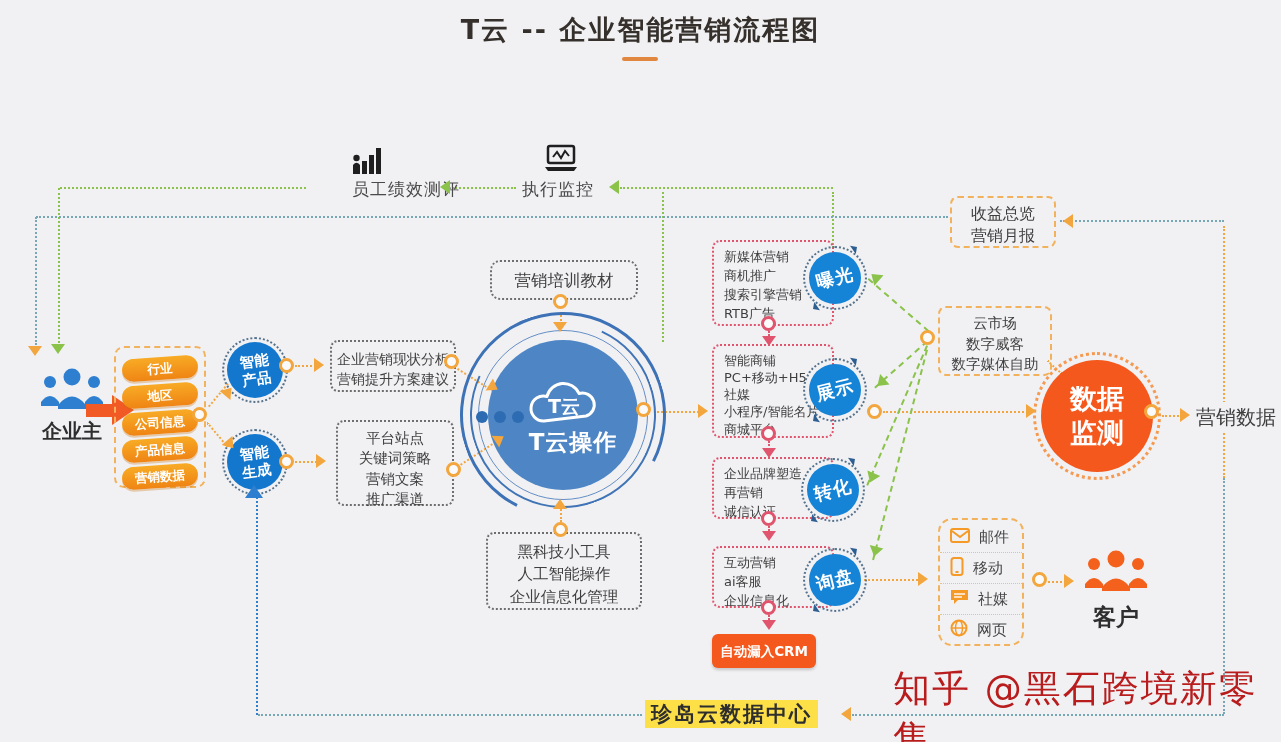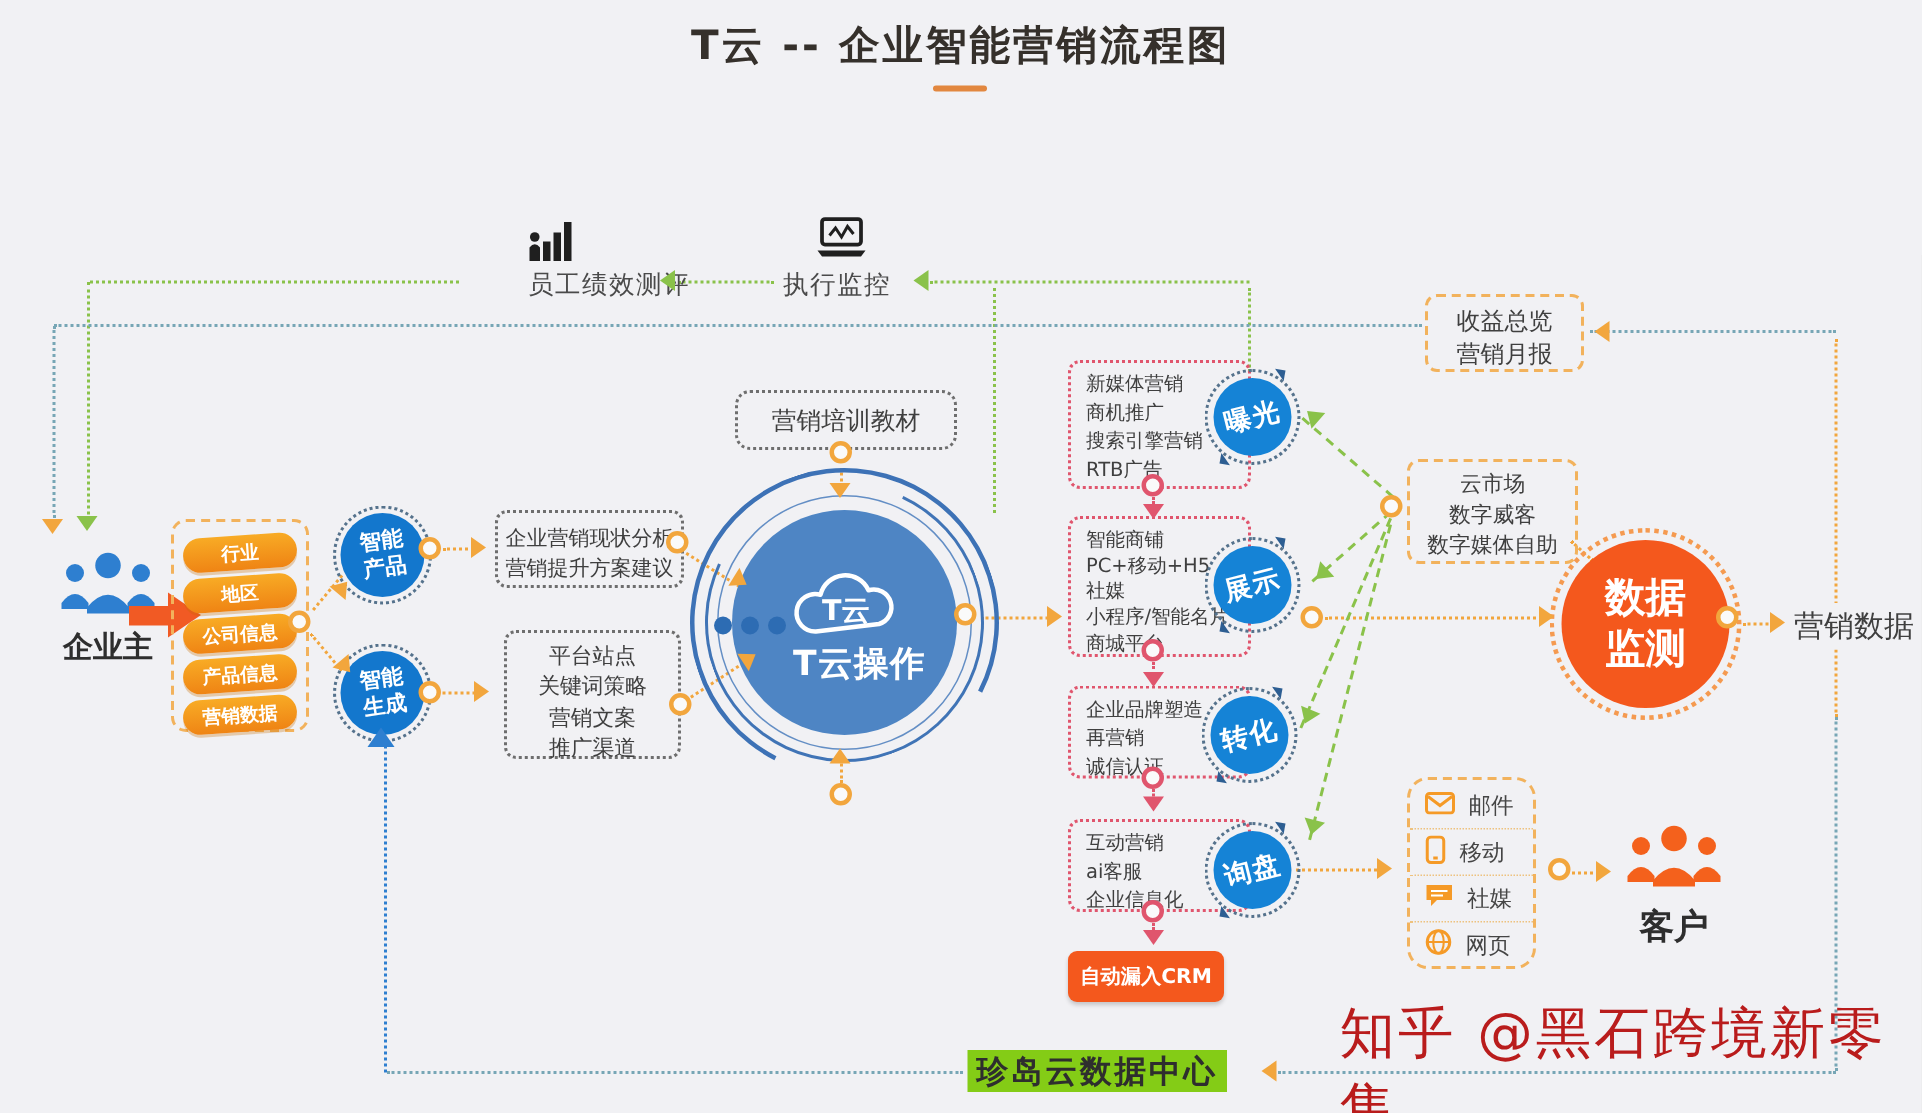--- a/index.html
+++ b/index.html
@@ -218,20 +218,25 @@
     <div>营销文案</div>
     <div>推广渠道</div>
   </div>
   <div class="abs dash-box" style="left:330px;top:340px;width:126px;height:52px;font-size:14px;padding-top:7px;line-height:1.45;">
     <div>企业营销现状分析</div>
     <div>营销提升方案建议</div>
   </div>
 
   <div class="abs dash-box" style="left:490px;top:260px;width:148px;height:40px;font-size:16.5px;line-height:38px;border-radius:10px;">
     <span>营销培训教材</span>
+  </div>
+  <div class="abs dash-box" style="left:486px;top:532px;width:156px;height:78px;font-size:15.5px;padding-top:7px;line-height:1.45;">
+    <div>黑科技小工具</div>
+    <div>人工智能操作</div>
+    <div>企业信息化管理</div>
   </div>
 
   <div class="abs tc-ring" style="left:478px;top:330px;width:170px;height:170px;border:1.5px solid #4a7cbc;opacity:.85;"></div>
   <div class="abs tc-ring" style="left:470px;top:322px;width:186px;height:186px;border:2.5px solid #4074b6;border-left-color:transparent;transform:rotate(70deg);"></div>
   <div class="abs tc-ring" style="left:460px;top:312px;width:206px;height:206px;border:3px solid #3d72b6;border-bottom-color:transparent;transform:rotate(-18deg);"></div>
   <div class="abs" style="left:476px;top:408px;z-index:5;">
     <span class="dot"></span><span class="dot"></span><span class="dot"></span>
   </div>
   <div class="abs tc-inner">
     <svg width="86" height="60" viewBox="0 0 86 60">
@@ -348,17 +353,17 @@
           <path d="M5 36 q9 -12 18 0 v4 h-18 z"></path>
           <circle cx="58" cy="16" r="6"></circle>
           <path d="M49 36 q9 -12 18 0 v4 h-18 z"></path>
           <circle cx="36" cy="11" r="8.5"></circle>
           <path d="M22 39 q14 -17 28 0 v4 h-28 z"></path>
         </g>
       </svg>
   </div>
   <div class="abs" style="left:1080px;top:602px;width:72px;text-align:center;font-size:23px;font-weight:bold;color:#2e2e2e;">客户</div>
 
-  <div class="abs" style="left:645px;top:700px;font-size:21px;font-weight:bold;color:#2e2e2e;letter-spacing:2px;background:#84cc16;padding:0 6px;z-index:4;">珍岛云数据中心</div>
+  <div class="abs" style="left:645px;top:700px;font-size:21px;font-weight:bold;color:#2e2e2e;letter-spacing:2px;background:#fde047;padding:0 6px;z-index:4;">珍岛云数据中心</div>
 
   <div class="abs wmark" style="left:850px;top:664px;">知乎 @黑石跨境新零售</div>
 
 </div>
 
 </body></html>

